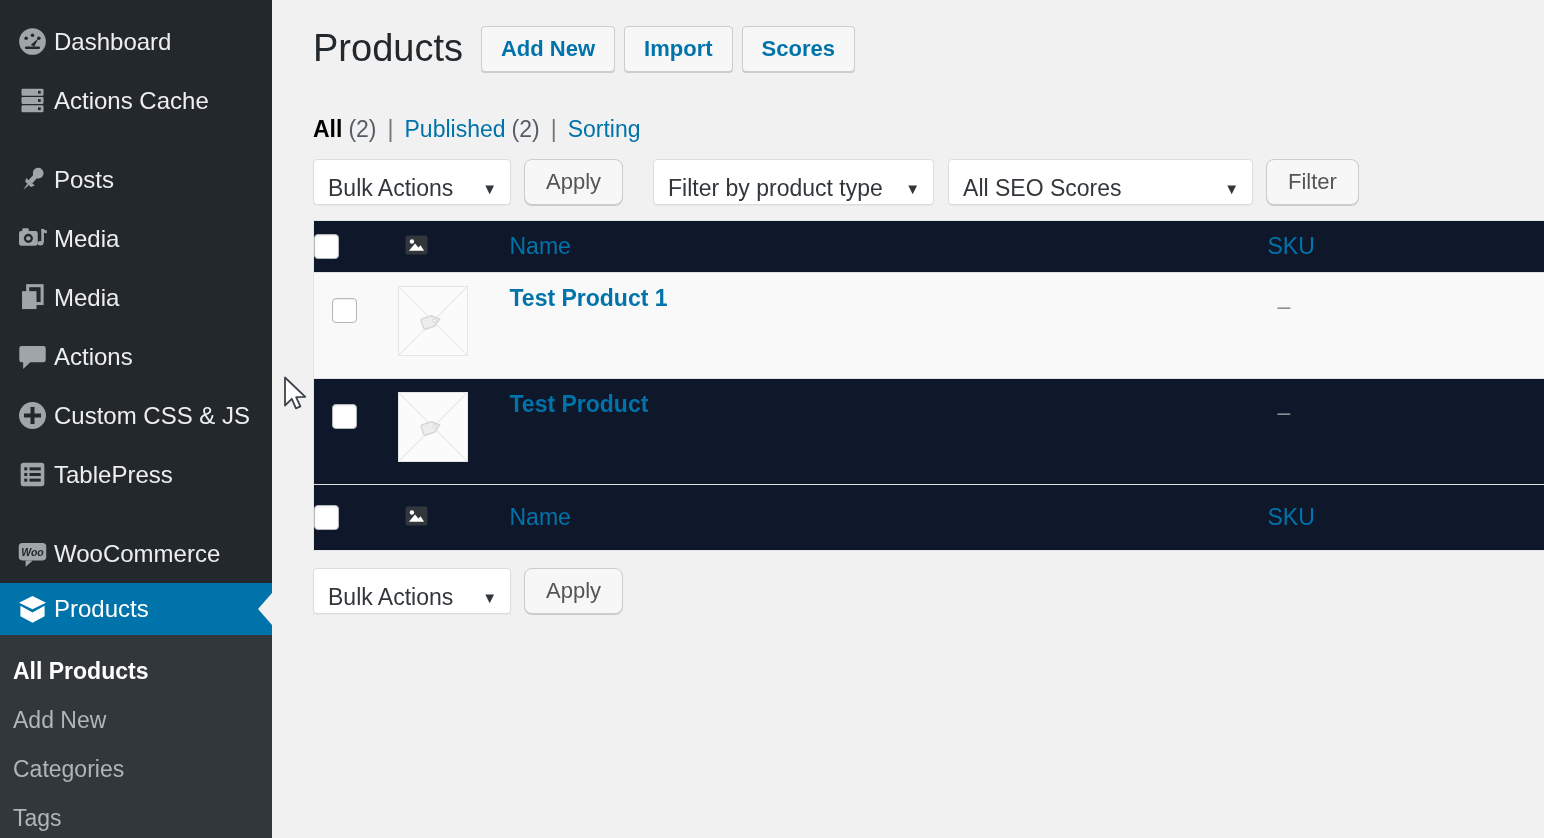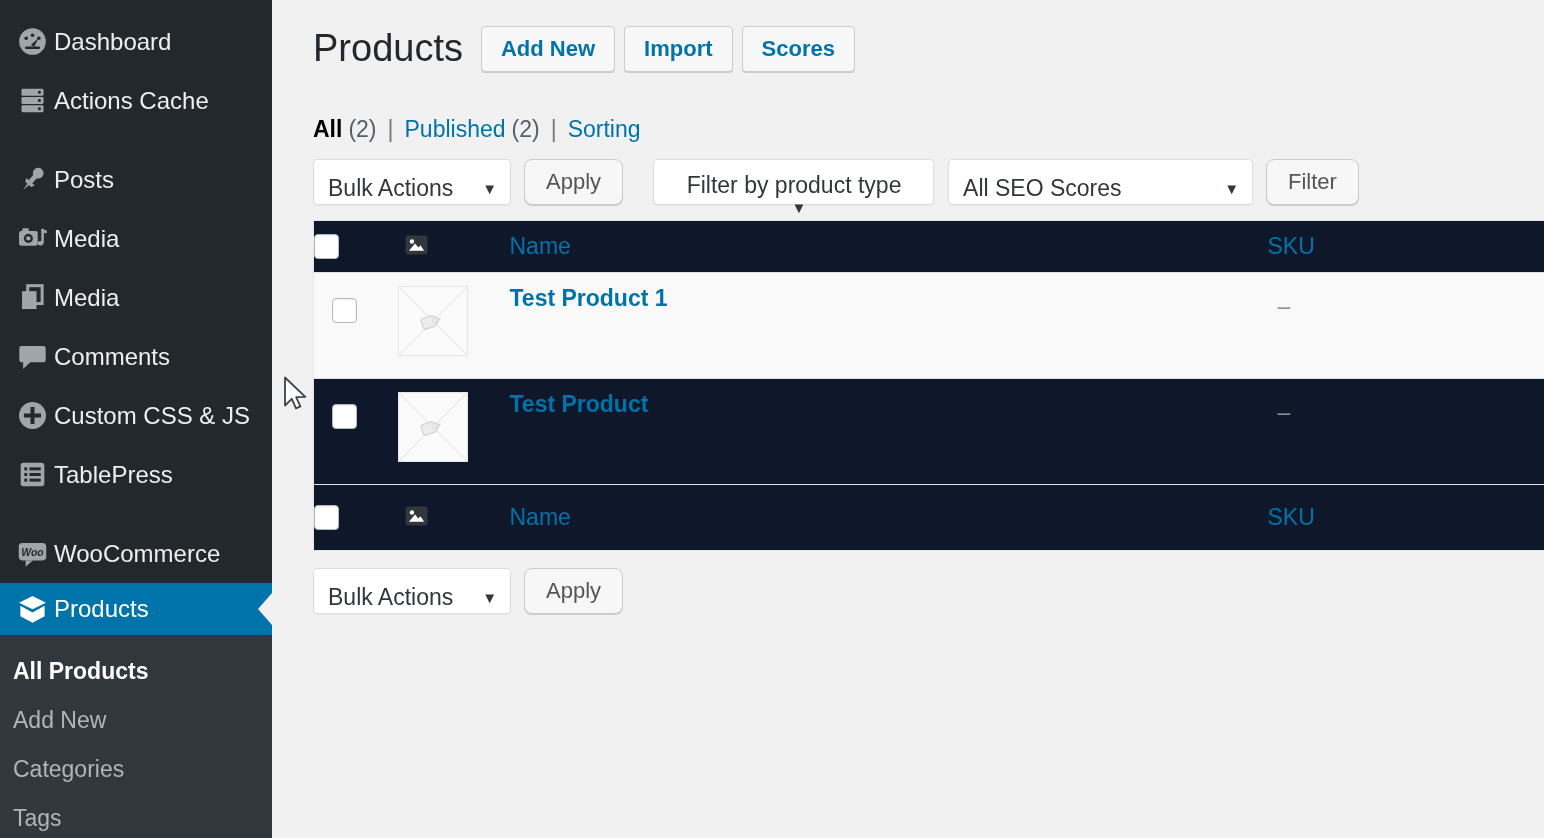--- a/index.html
+++ b/index.html
@@ -36,21 +36,21 @@
   .subsubsub a.current { color:#000; font-weight:600; }
   .subsubsub .count { color:#555d66; margin-left:6px; }
   .subsubsub .sep { color:#72777c; margin:0 11px; }
 
   .toolbar { display:flex; align-items:center; margin-top:16px; }
   .fselect { display:flex; align-items:center; justify-content:space-between; background:#fff; border:1px solid #ddd;
       border-radius:4px; height:46px; padding:12px 13px 0 14px; font-size:23px; color:#32373c; cursor:pointer;
       box-shadow:0 1px 1px rgba(0,0,0,.04); }
   .caret { font-size:15px; color:#32373c; margin-left:10px; }
   .w-bulk { width:198px; margin-right:13px; }
-  .w-type { width:281px; margin-left:30px; margin-right:14px;flex-direction:column; }
+  .w-type { width:281px; margin-left:30px; margin-right:14px; }
   .w-seo  { width:305px; margin-right:13px; }
   .wpbtn { height:46px; padding:0 21px; background:#f7f7f7; border:1px solid #ccc; border-radius:8px; color:#555;
       font-size:22px; font-family:inherit; cursor:pointer; box-shadow:0 1px 0 #ccc; }
 
   
   .products-table { margin-top:15px; width:100%; border-collapse:collapse; background:#0f172a;
       border:1px solid #e5e5e5; border-right:none; table-layout:fixed; }
   .products-table th { text-align:left; font-weight:400; vertical-align:middle; }
   .products-table thead th { padding:12px 0; }
   .products-table tfoot th { padding:19px 0; border-top:1px solid #e1e1e1; }
@@ -157,21 +157,21 @@
         </span>
         <span class="mi-label">Media</span>
       </div>
 
       <div class="menu-item">
         <span class="mi-icon">
           <svg viewBox="0 0 24 24">
               <path d="M4 4.4 h16 a1.6 1.6 0 0 1 1.6 1.6 v8.6 a1.6 1.6 0 0 1 -1.6 1.6 h-9.6 l-5.2 4.8 v-4.8 H4 a1.6 1.6 0 0 1 -1.6 -1.6 V6 A1.6 1.6 0 0 1 4 4.4 z" fill="#a0a5aa"></path>
             </svg>
         </span>
-        <span class="mi-label">Comments</span>
+        <span class="mi-label">Actions</span>
       </div>
 
       <div class="menu-item">
         <span class="mi-icon">
           <svg viewBox="0 0 24 24">
               <circle cx="12" cy="12" r="9.8" fill="#a0a5aa"></circle>
               <rect x="10.55" y="5.8" width="2.9" height="12.4" fill="#23282d"></rect>
               <rect x="5.8" y="10.55" width="12.4" height="2.9" fill="#23282d"></rect>
             </svg>
         </span>

